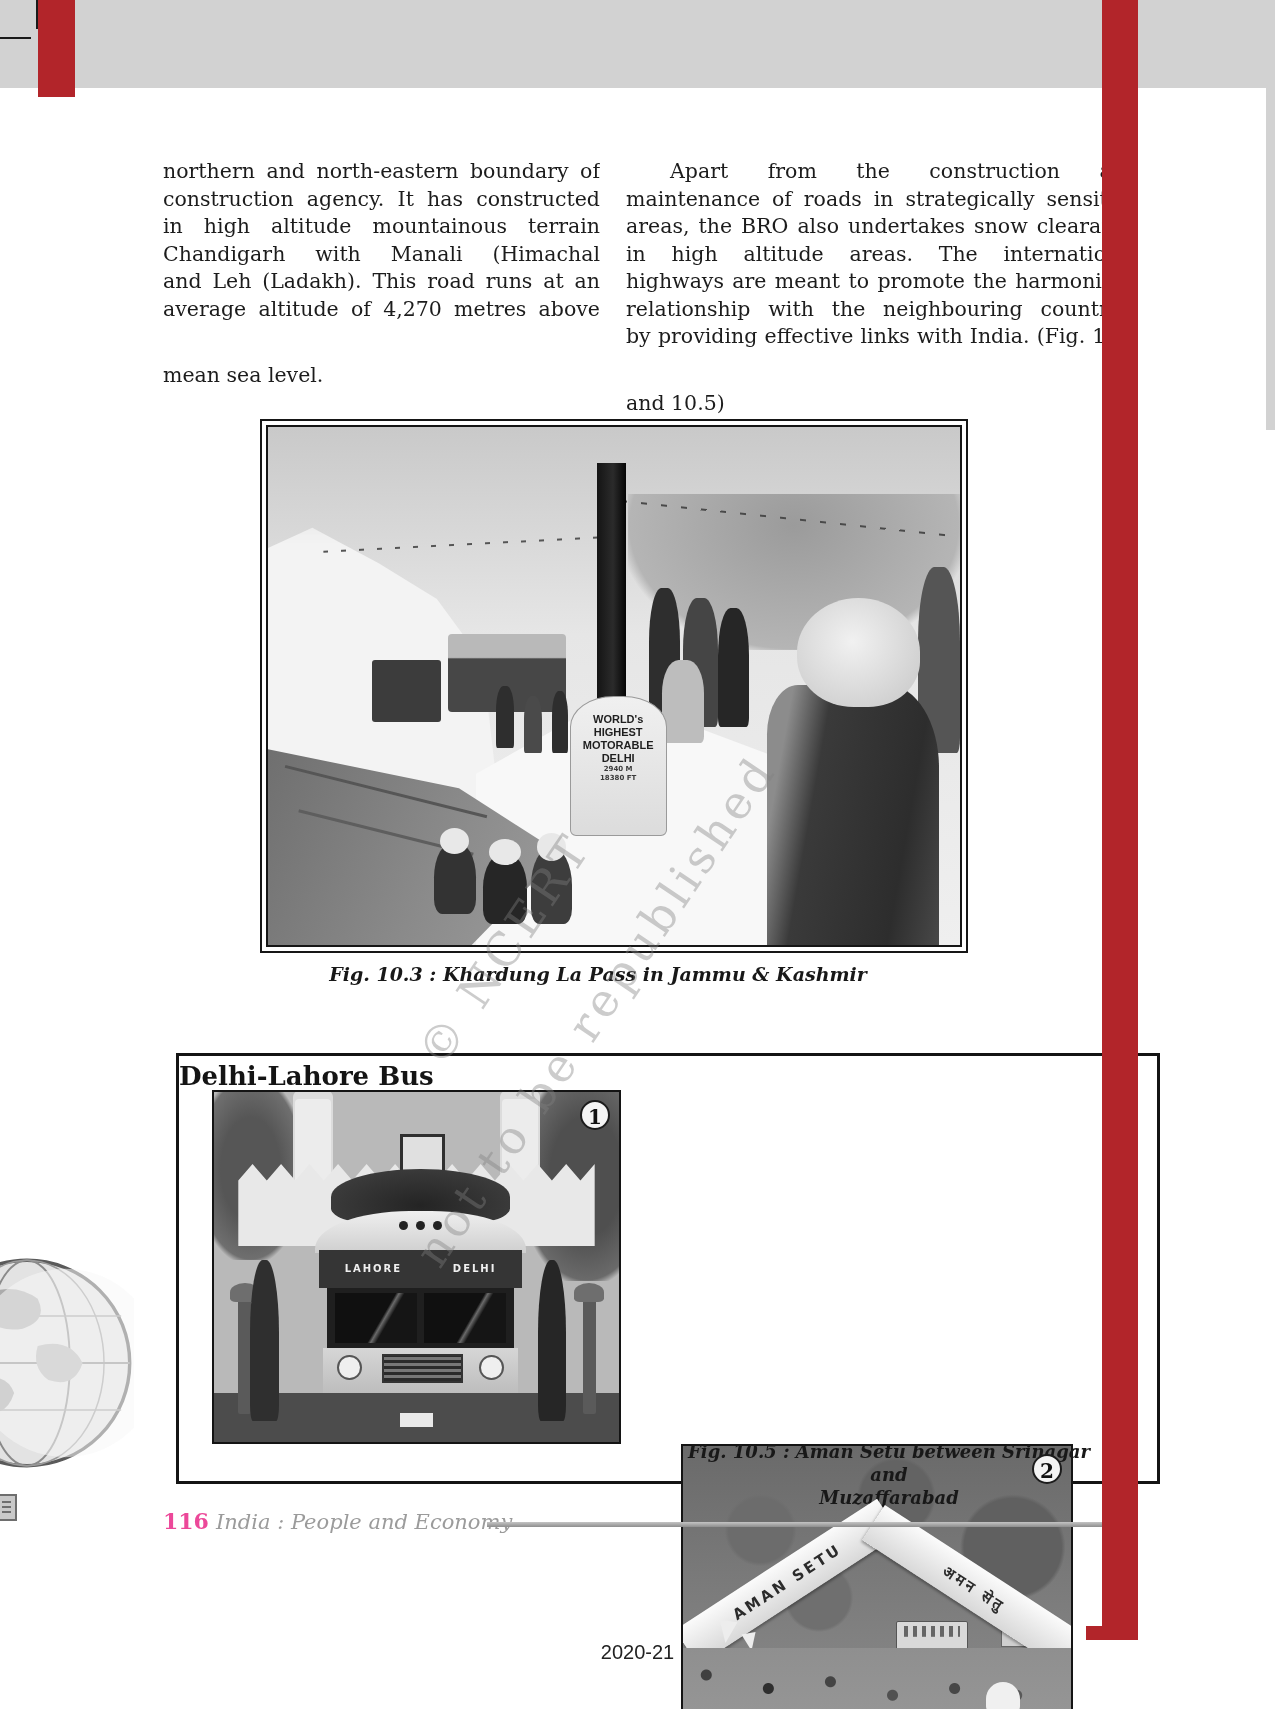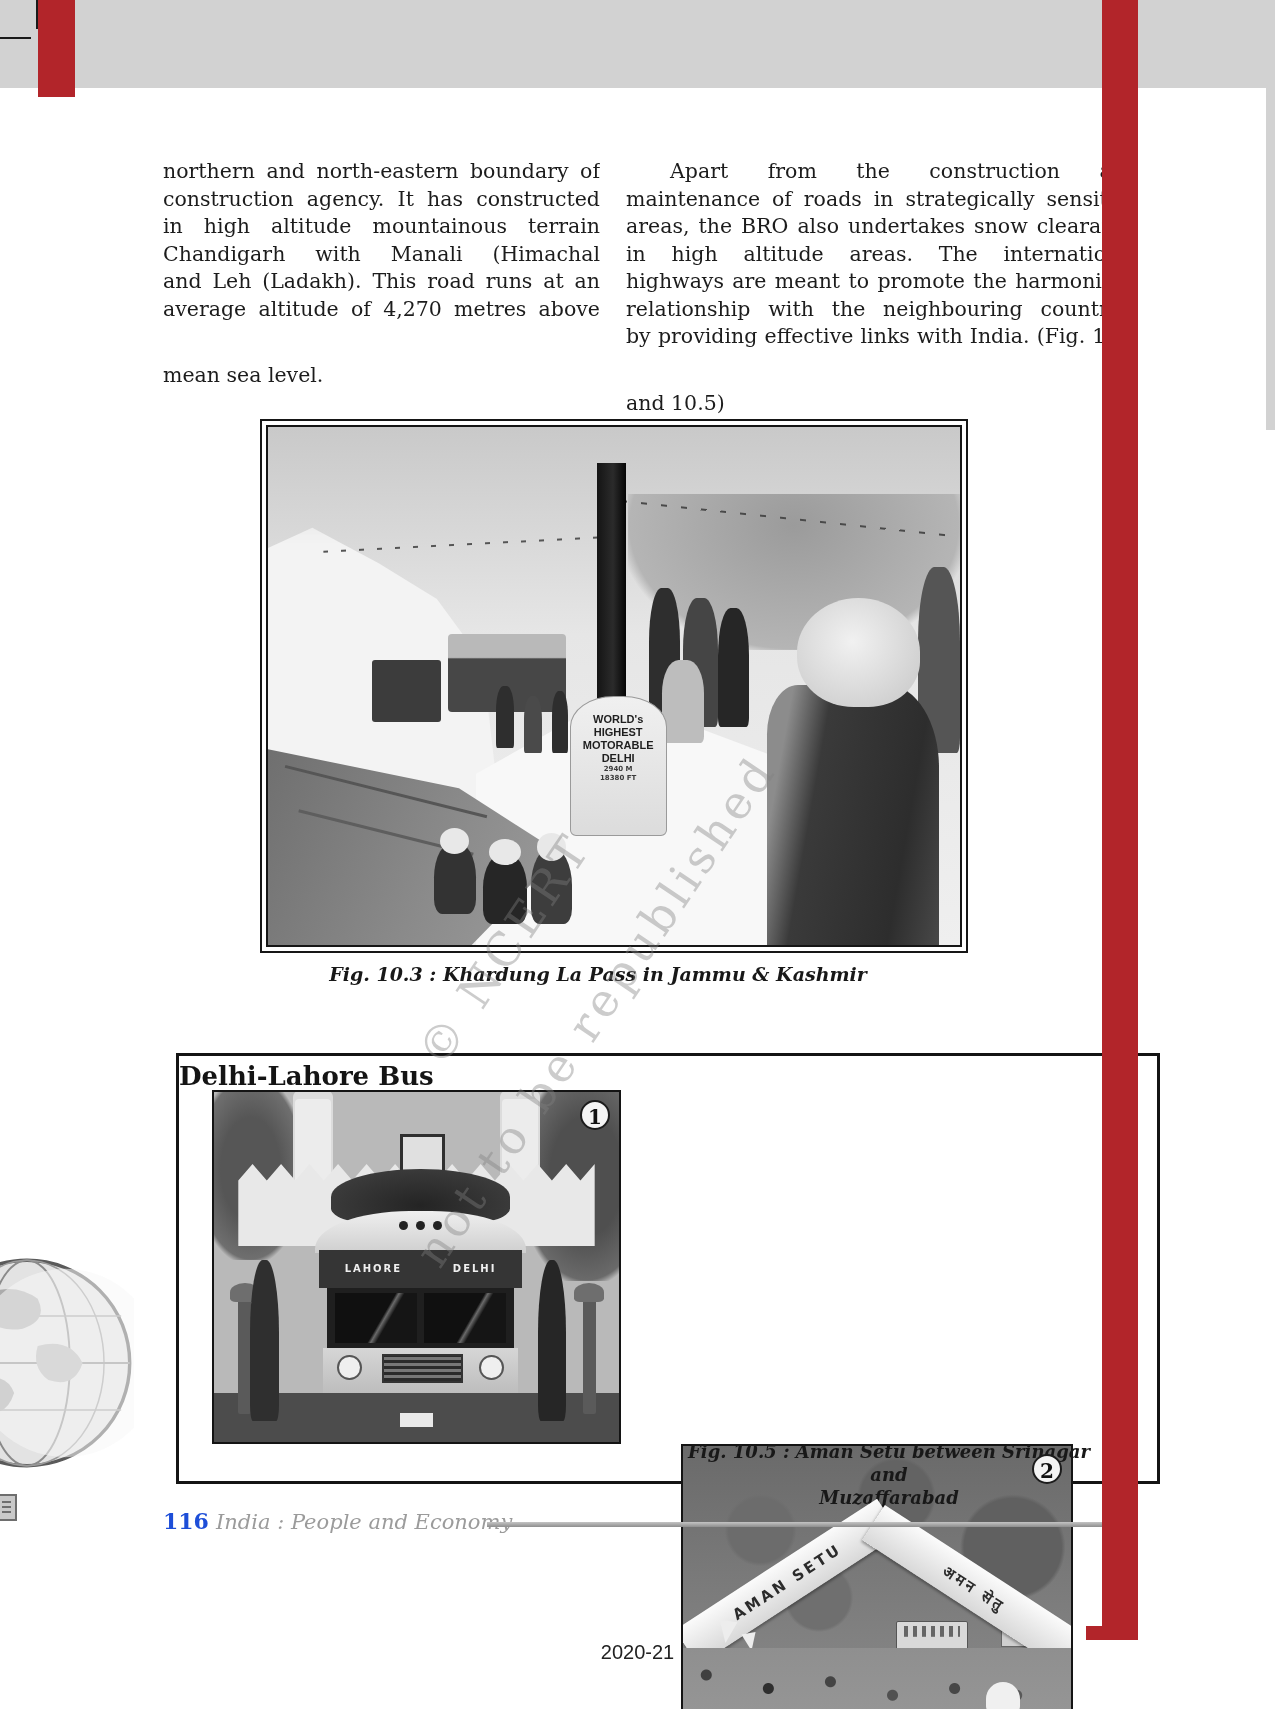--- a/index.html
+++ b/index.html
@@ -117,21 +117,21 @@
   .b2-capman{left:74%;top:70%;width:17%;height:30%;z-index:5;}
   .b2-whitecap{position:absolute;left:24%;top:0;width:52%;height:34%;background:#f0f0f0;border-radius:50% 50% 30% 30%;}
   .b2-flag{left:9%;top:52%;width:0;height:0;border-left:9px solid transparent;border-right:9px solid transparent;border-top:22px solid #ededed;z-index:3;transform:rotate(8deg);}
   .b2-flag2{left:15%;top:55%;transform:rotate(-10deg) scale(.8);}
 
   .bcap{position:absolute;text-align:center;font-weight:bold;font-style:italic;font-size:18px;color:#181818;line-height:23px;}
   .cap4{left:0px;top:399px;width:470px;}
   .cap5{left:500px;top:384px;width:420px;}
 
   
-  .pg-num{left:163px;top:1508px;font-weight:bold;font-size:22px;color:#1d4ed8;z-index:2;}
+  .pg-num{left:163px;top:1508px;font-weight:bold;font-size:22px;color:#ec4899;z-index:2;}
   .book-title{left:216px;top:1510px;font-style:italic;font-size:21px;color:#9b9b9b;z-index:2;}
   .footer-rule{left:487px;top:1522px;width:651px;height:5px;background:linear-gradient(#c4c4c4,#8e8e8e);z-index:2;}
   .year{left:0;top:1641px;width:1275px;text-align:center;font-family:"Liberation Sans","DejaVu Sans",sans-serif;font-size:20px;color:#222;z-index:2;}
 
   
   .globe{left:-80px;top:1256px;width:214px;height:214px;z-index:1;}
   .edge-icon{left:0;top:1494px;width:17px;height:27px;background:#c9c9c9;border:2px solid #6e6e6e;border-left:none;box-sizing:border-box;z-index:2;}
   .edge-icon::after{content:"";position:absolute;left:2px;top:5px;width:9px;height:2px;background:#6e6e6e;box-shadow:0 5px 0 #6e6e6e,0 10px 0 #6e6e6e;}
 
   

